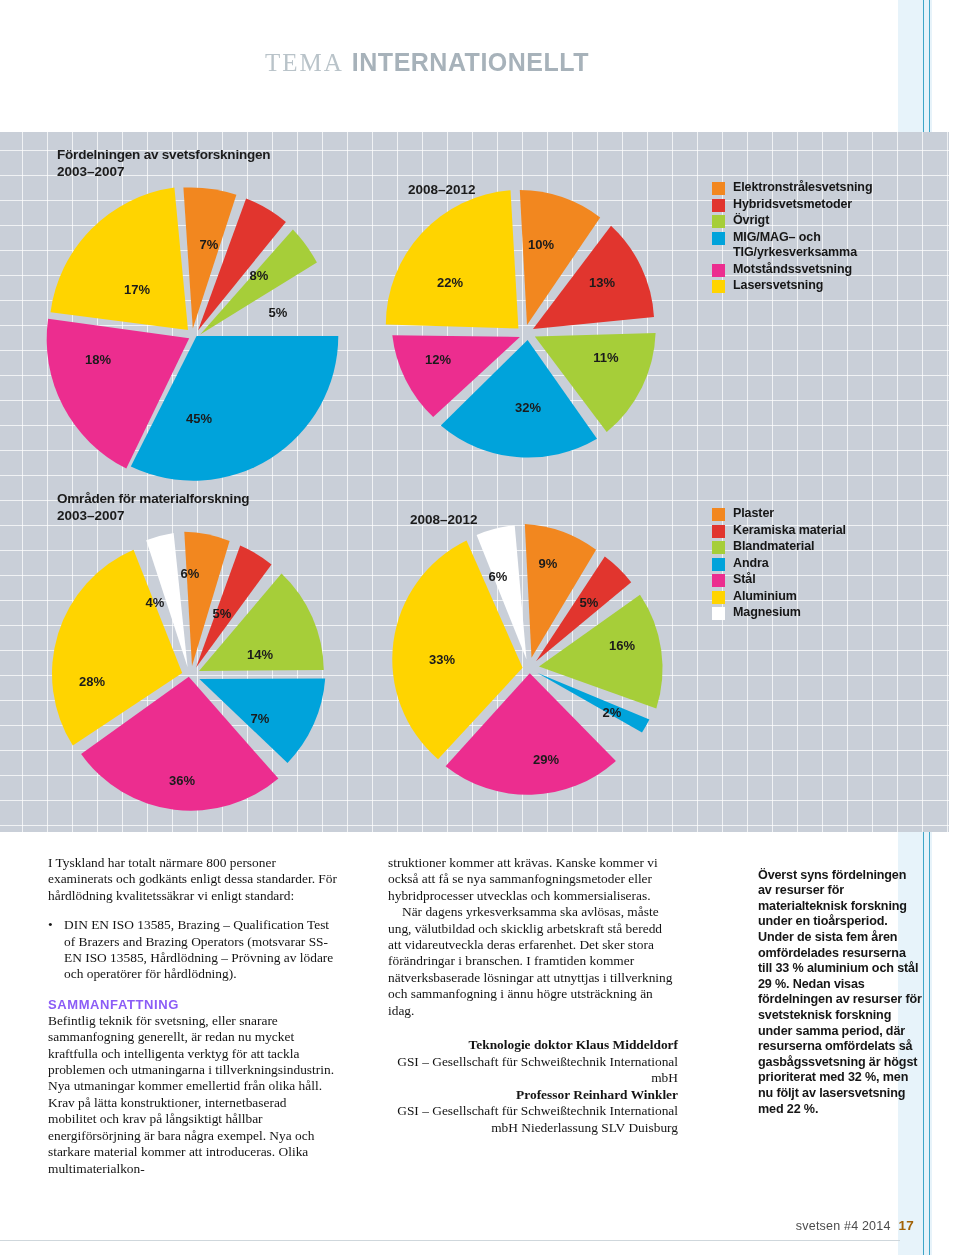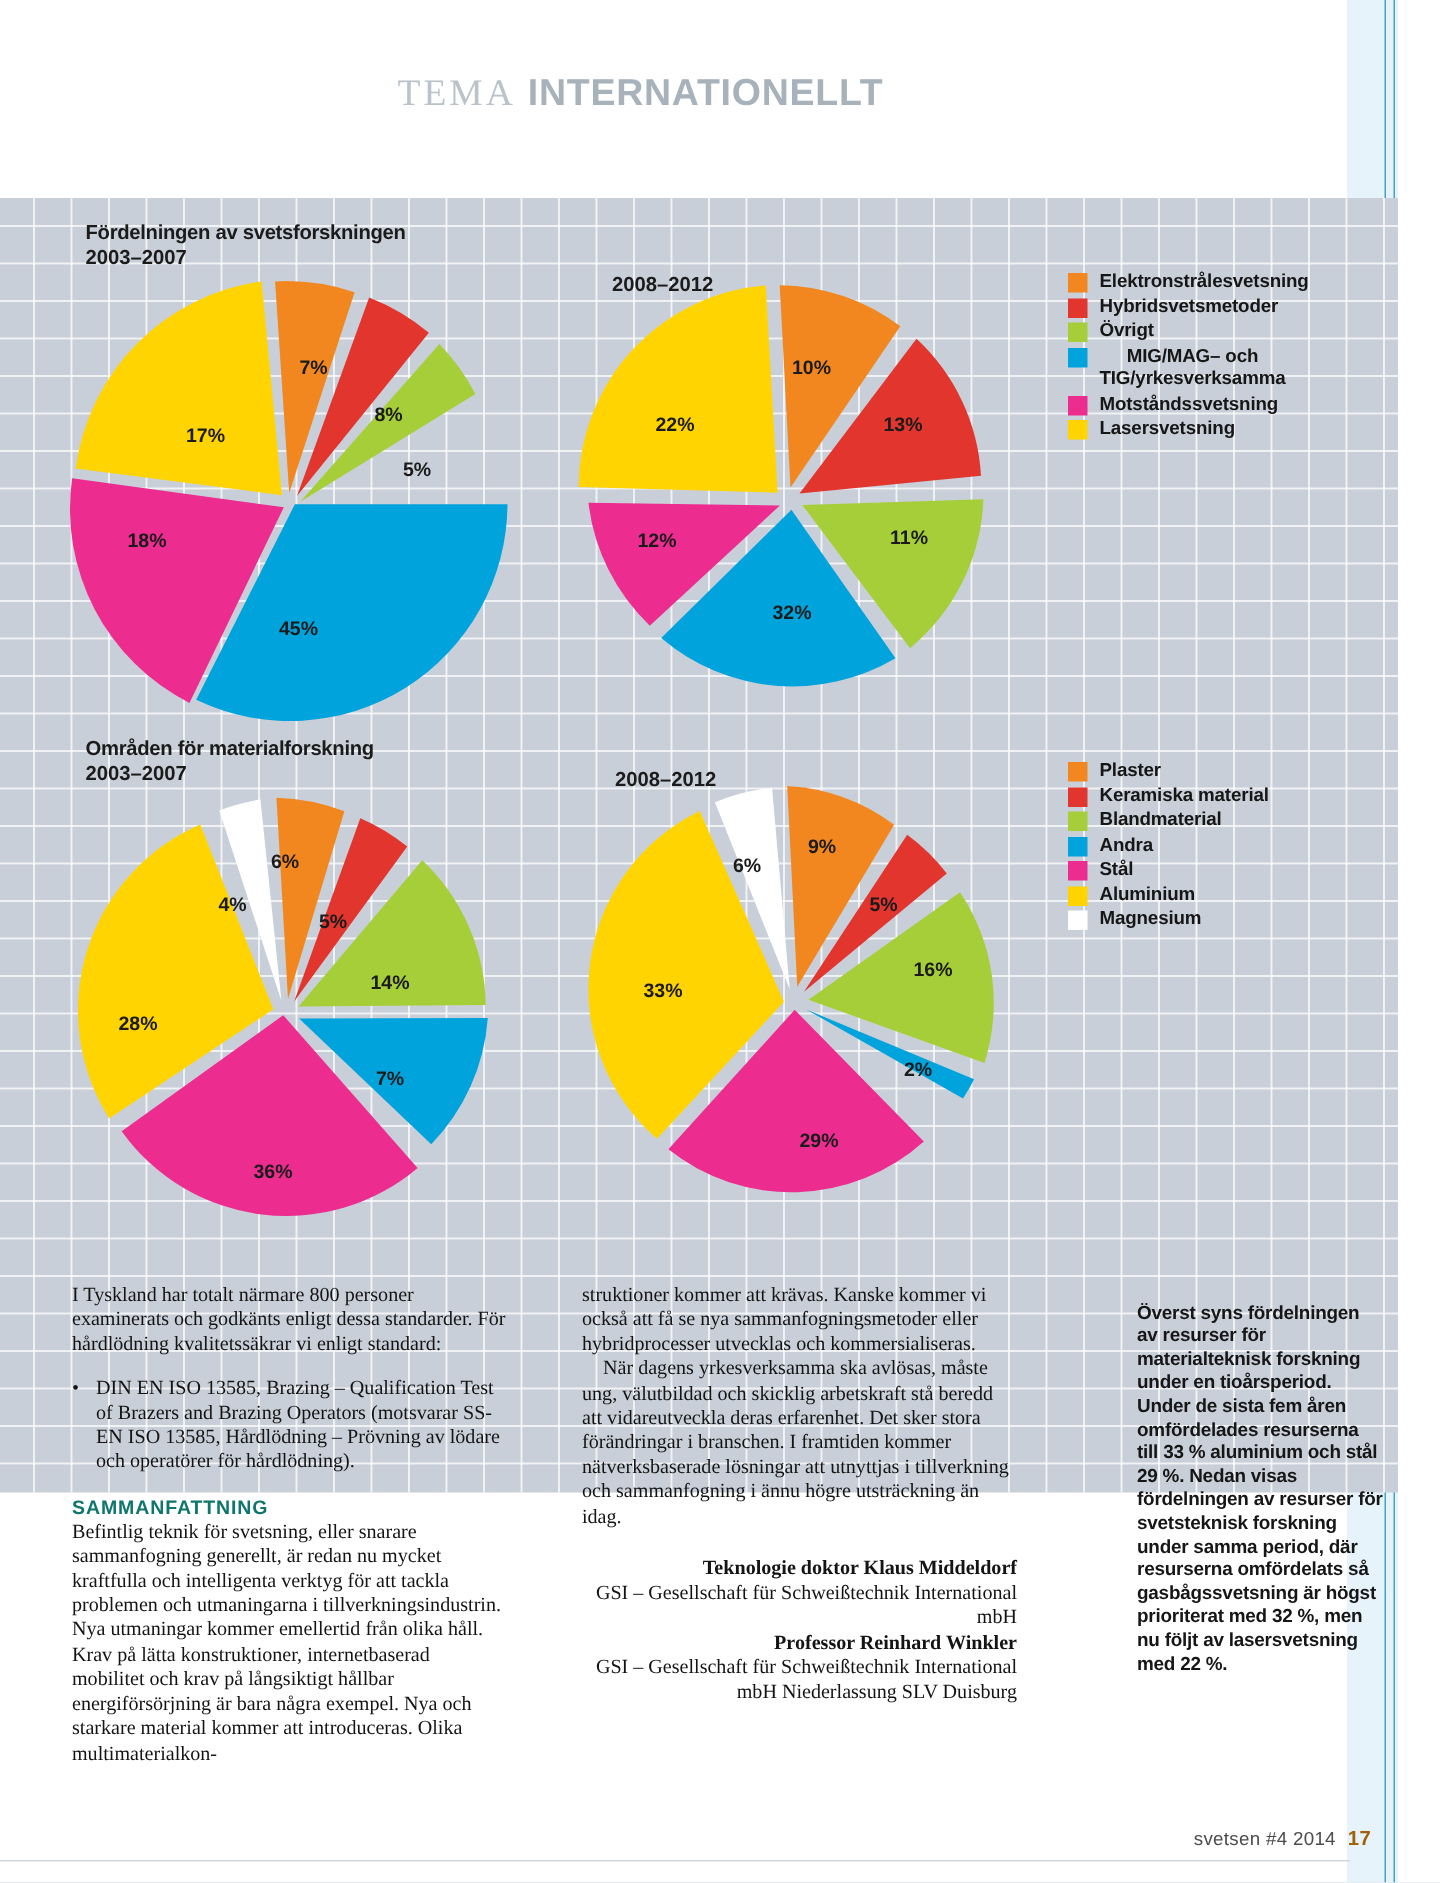--- a/index.html
+++ b/index.html
@@ -30,27 +30,28 @@
     font-family:"Liberation Serif", serif;
     font-size:25px;letter-spacing:2px;color:#b9c3c9;
   }
   .header .topic{
     font-size:25px;font-weight:bold;letter-spacing:0.5px;color:#a7b2ba;
     margin-left:8px;
   }
 
   
   .chart-panel{
-    position:absolute;left:0;top:132px;width:932px;height:863px;
+    position:absolute;left:0;top:132px;width:932px;height:700px;
     background:#c9cfd8;
     background-image:
       linear-gradient(to right, rgba(255,255,255,.72) 1px, transparent 1px),
       linear-gradient(to bottom, rgba(255,255,255,.72) 1px, transparent 1px);
     background-size:25px 25px;
     background-position:-3px -7px;
+    padding-left:17px;
   }
 
   .block{position:absolute;}
   .chart-title{
     font-size:13.5px;font-weight:bold;color:#1b1b1b;line-height:18px;
     letter-spacing:-.2px;white-space:pre-line;
   }
   .chart-sub{
     font-size:13.5px;font-weight:bold;color:#1b1b1b;
   }
@@ -63,21 +64,21 @@
   }
 
   
   .legend{position:absolute;}
   .legend-row{display:flex;align-items:flex-start;margin-bottom:1px;}
   .swatch{
     width:13px;height:13px;flex:0 0 13px;margin-right:8px;margin-top:2px;
   }
   .legend-text{
     font-size:12.5px;font-weight:bold;color:#161616;line-height:15.5px;
-    letter-spacing:-.1px;white-space:pre-line;text-align:center;
+    letter-spacing:-.1px;white-space:pre-line;
   }
 
   
   .cols{
     position:absolute;left:48px;top:855px;width:866px;
   }
   .col{position:absolute;top:0;}
   .col-a{left:0;width:290px;}
   .col-b{left:340px;width:290px;}
   .col-c{left:710px;width:165px;}
@@ -88,21 +89,21 @@
     text-align:left;margin:0;
   }
   .body-text.indent-para{text-indent:14px;}
   .bullet{
     font-family:"Liberation Serif", serif;
     font-size:13.4px;line-height:16.4px;color:#141414;
     display:flex;margin-top:13px;
   }
   .bullet .dot{flex:0 0 16px;}
   .subhead{
-    font-size:13px;font-weight:bold;letter-spacing:.6px;color:#0f766e;
+    font-size:13px;font-weight:bold;letter-spacing:.6px;color:#8b5cf6;
     margin-top:14px;margin-bottom:1px;
   }
   .author{
     font-family:"Liberation Serif", serif;
     font-size:13.4px;line-height:16.6px;color:#141414;
     text-align:right;margin-top:18px;
   }
   .author .name{font-weight:bold;}
   .sidebar-text{
     font-size:12.6px;line-height:15.6px;font-weight:bold;color:#161616;

